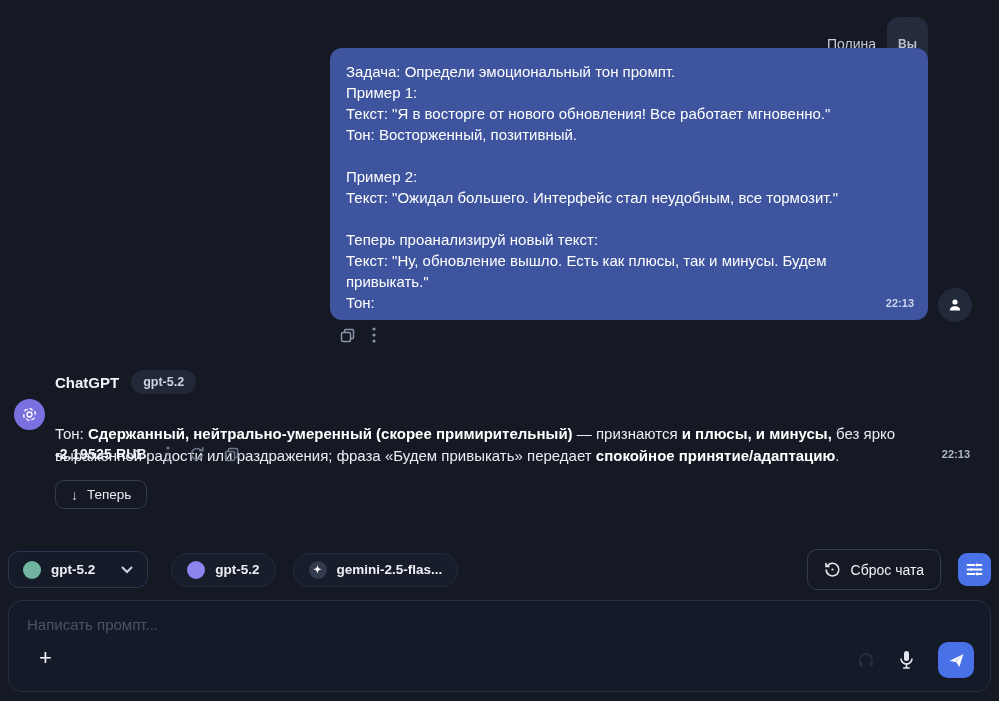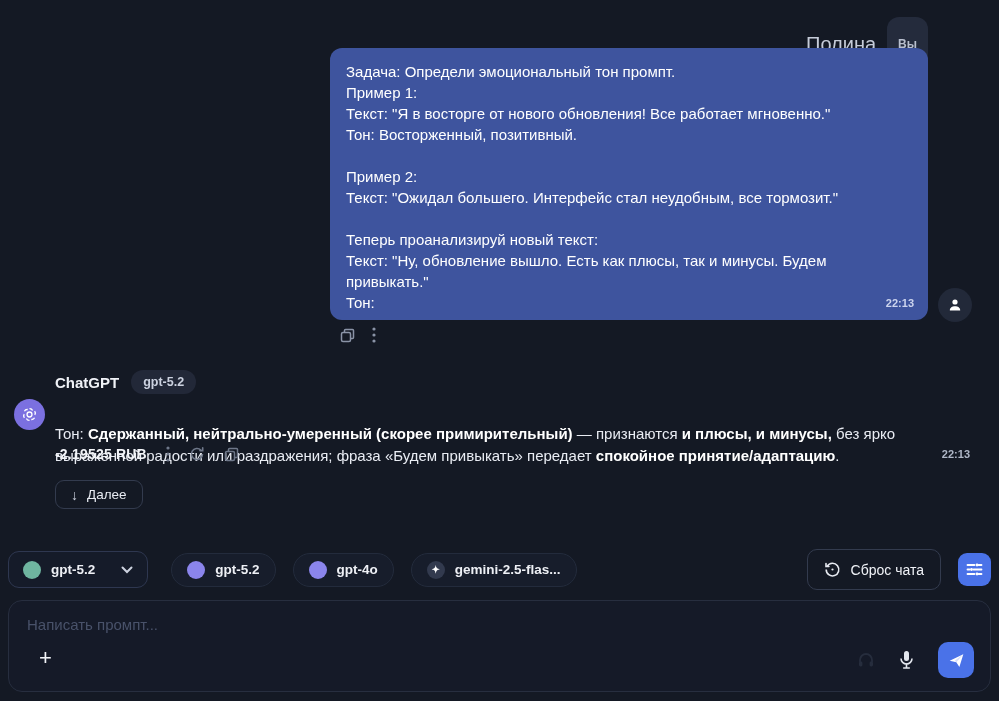--- a/index.html
+++ b/index.html
@@ -3,21 +3,21 @@
 <meta charset="utf-8">
 <style>
   html,body{margin:0;padding:0;background:#10141d;}
   .app{
     position:relative;width:999px;height:701px;overflow:hidden;
     background:#141924;color:#e8ebf2;
     font-family:"Liberation Sans",sans-serif;
   }
   
   .header-row{position:absolute;top:17px;right:71px;display:flex;align-items:center;gap:11px;}
-  .user-name{color:#c6ccd9;font-size:20px;}
+  .user-name{color:#c6ccd9;font-size:14px;}
   .you-badge{background:#242b3c;color:#b9c0cf;font-size:12px;font-weight:bold;padding:20px 11px;border-radius:12px;}
   
   .user-bubble{
     position:absolute;left:330px;top:48px;width:598px;height:272px;
     border-radius:12px;box-sizing:border-box;padding:13px 16px;
     font-size:15px;line-height:21px;color:#ffffff;
   }
   .msg-line{white-space:pre-wrap;}
   .bubble-time{position:absolute;right:14px;bottom:6px;font-size:11px;font-weight:bold;color:#ccd4ee;}
   .user-avatar{
@@ -178,40 +178,36 @@
             <rect x="1.5" y="4.5" width="9" height="9" rx="1.5"></rect>
             <path d="M4.5 4.5v-2a1 1 0 0 1 1-1h7a1 1 0 0 1 1 1v7a1 1 0 0 1-1 1h-2"></path>
           </svg>
       </span>
     </button>
     <span class="meta-time">22:13</span>
   </div>
 
   <button class="next-btn">
     <span class="next-arrow">↓</span>
-    <span>Далее</span>
+    <span>Теперь</span>
   </button>
 
   <div class="model-bar">
     <button class="model-btn primary">
       <span class="dot" style="background: rgb(111, 181, 160);"></span>
       <span>gpt-5.2</span>
       <span class="chevron">
         <svg width="12" height="8" viewBox="0 0 12 8" fill="none" stroke="#cdd3df" stroke-width="2" stroke-linecap="round">
             <path d="M1.5 1.5 6 6l4.5-4.5"></path>
           </svg>
       </span>
     </button>
     <button class="model-btn">
       <span class="dot" style="background: rgb(139, 133, 236);"></span>
       <span>gpt-5.2</span>
-    </button>
-    <button class="model-btn">
-      <span class="dot" style="background: rgb(139, 133, 236);"></span>
-      <span>gpt-4o</span>
     </button>
     <button class="model-btn">
       <span class="dot" style="background: rgb(50, 58, 78);">✦</span>
       <span>gemini-2.5-flas...</span>
     </button>
     <button class="reset-btn">
       <span>
         <svg width="17" height="17" viewBox="0 0 17 17" fill="none" stroke="#e8ebf2" stroke-width="1.6">
             <path d="M3.2 5.2A6.3 6.3 0 1 1 2.2 8.5"></path>
             <path d="M2 2.6v2.9h2.9" stroke-linecap="round"></path>

